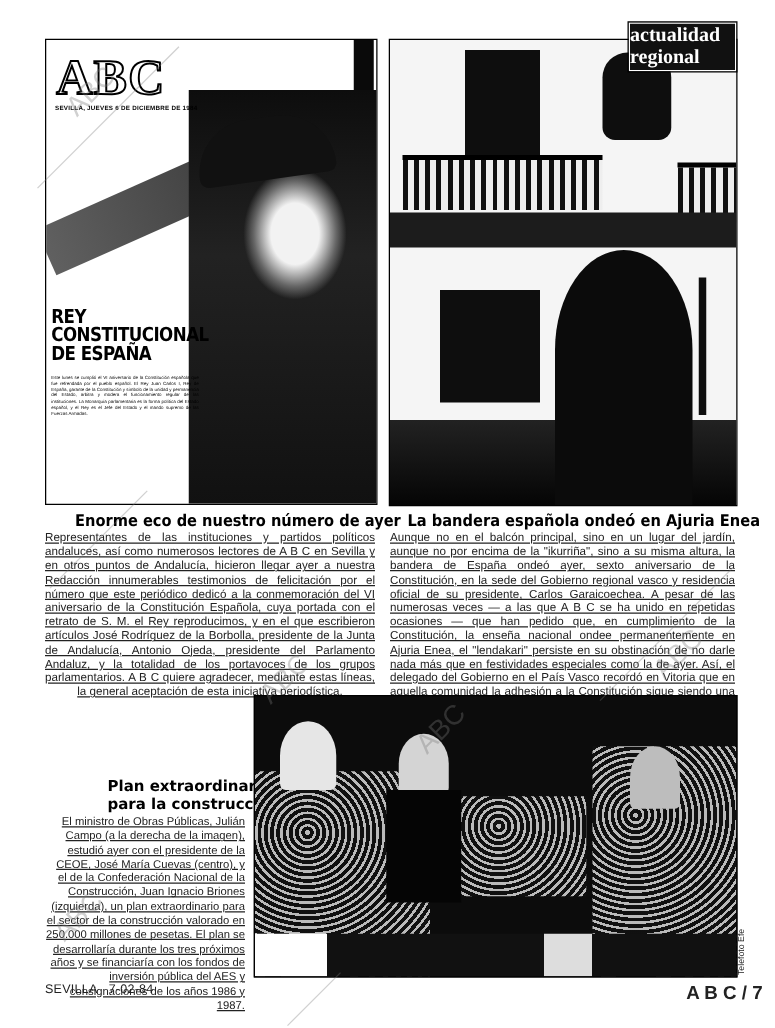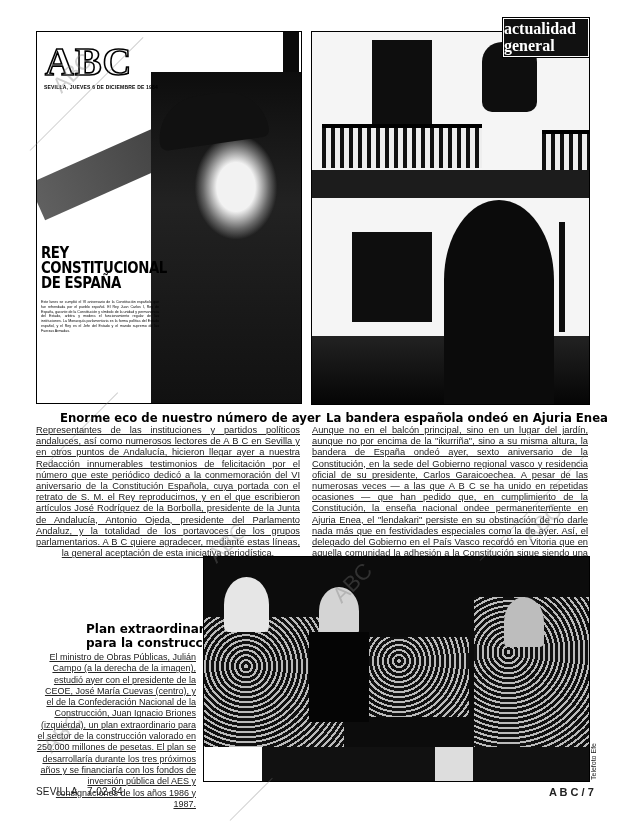--- a/index.html
+++ b/index.html
@@ -38,21 +38,21 @@
   
   #photo-bottom { left:203px; top:556px; width:385px; height:224px; background:#0c0c0c; border:1.5px solid #000; }
   .person { position:absolute; border-radius:50% 50% 10% 10%; }
   .sofa { position:absolute; background: repeating-radial-gradient(circle at 30% 30%, #d9d9d9 0 2px, #111 2px 5px); opacity:.85; }
   .credit { position:absolute; left:590px; top:724px; font-size:7px; color:#222; transform:rotate(-90deg); transform-origin:left top; white-space:nowrap; top:780px; }
 
   .watermark { position:absolute; font-family:"Liberation Sans", sans-serif; font-size:22px; color:rgba(120,120,120,0.35); transform:rotate(-45deg); pointer-events:none; }
   .wm-line { position:absolute; height:1px; background:rgba(120,120,120,0.35); transform-origin:left center; pointer-events:none; }
 
   #footer-left { position:absolute; left:36px; top:786px; font-size:10px; color:#222; letter-spacing:0.2px; }
-  #footer-right { position:absolute; left:549px; top:786px; font-size:11px; font-weight:bold; color:#222; }
+  #footer-right { position:absolute; left:549px; top:786px; font-size:15px; font-weight:bold; color:#222; }
 </style>
 </head>
 <body>
 
 <div id="photo-left" class="photo">
   <div class="salute"></div>
   <div class="pole"></div>
   <div class="king"></div>
   <div class="helmet"></div>
   <div class="abc-logo">ABC</div>
@@ -72,21 +72,21 @@
   <div class="balcony" style="left:230px;top:98px;width:47px;height:44px;"></div>
   <div class="bld-win" style="left:0;top:138px;width:277px;height:28px;background:#1c1c1c;"></div>
   <div class="bld-win" style="left:40px;top:200px;width:80px;height:90px;"></div>
   <div class="bld-win" style="left:247px;top:190px;width:6px;height:110px;"></div>
   <div class="ground"></div>
   <div class="tree"></div>
 </div>
 
 <div id="section-tag">
   <span class="l1">actualidad</span>
-  <span class="l2">general</span>
+  <span class="l2">regional</span>
 </div>
 
 <div class="headline" style="left:60px;top:410px;">Enorme eco de nuestro número de ayer</div>
 <div class="body-text" style="left:36px;top:425px;width:264px;">Representantes de las instituciones y partidos políticos andaluces, así como numerosos lectores de A B C en Sevilla y en otros puntos de Andalucía, hicieron llegar ayer a nuestra Redacción innumerables testimonios de felicitación por el número que este periódico dedicó a la conmemoración del VI aniversario de la Constitución Española, cuya portada con el retrato de S. M. el Rey reproducimos, y en el que escribieron artículos José Rodríguez de la Borbolla, presidente de la Junta de Andalucía, Antonio Ojeda, presidente del Parlamento Andaluz, y la totalidad de los portavoces de los grupos parlamentarios. A B C quiere agradecer, mediante estas líneas, la general aceptación de esta iniciativa periodística.</div>
 
 <div class="headline" style="left:326px;top:410px;">La bandera española ondeó en Ajuria Enea</div>
 <div class="body-text" style="left:312px;top:425px;width:276px;">Aunque no en el balcón principal, sino en un lugar del jardín, aunque no por encima de la "ikurriña", sino a su misma altura, la bandera de España ondeó ayer, sexto aniversario de la Constitución, en la sede del Gobierno regional vasco y residencia oficial de su presidente, Carlos Garaicoechea. A pesar de las numerosas veces — a las que A B C se ha unido en repetidas ocasiones — que han pedido que, en cumplimiento de la Constitución, la enseña nacional ondee permanentemente en Ajuria Enea, el "lendakari" persiste en su obstinación de no darle nada más que en festividades especiales como la de ayer. Así, el delegado del Gobierno en el País Vasco recordó en Vitoria que en aquella comunidad la adhesión a la Constitución sigue siendo una tarea pendiente.</div>
 
 <div class="headline" style="left:86px;top:622px;text-align:right;width:120px;transform:none;font-size:12px;line-height:14px;">
   <div style="text-align:right;">Plan extraordinario</div>

